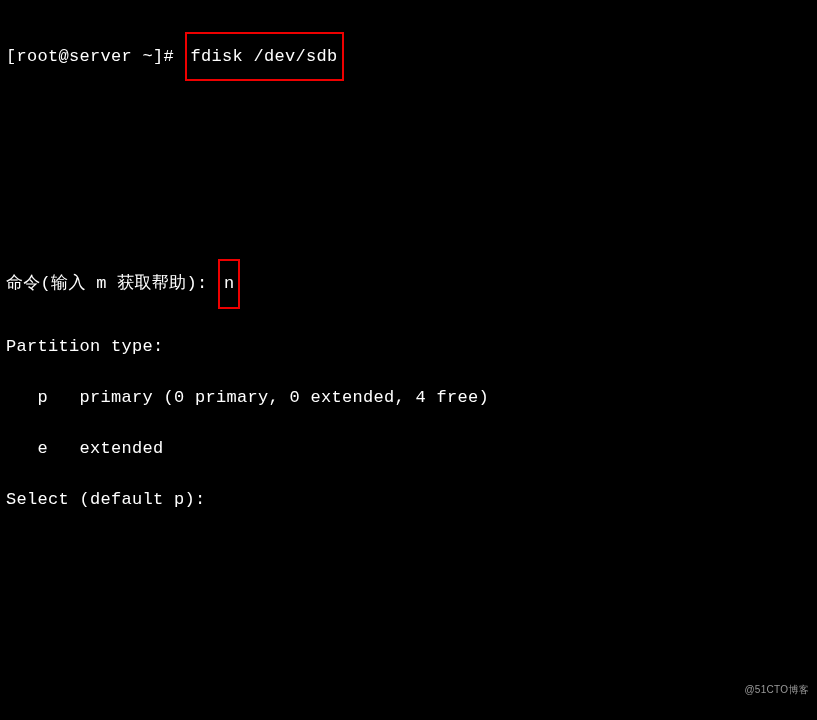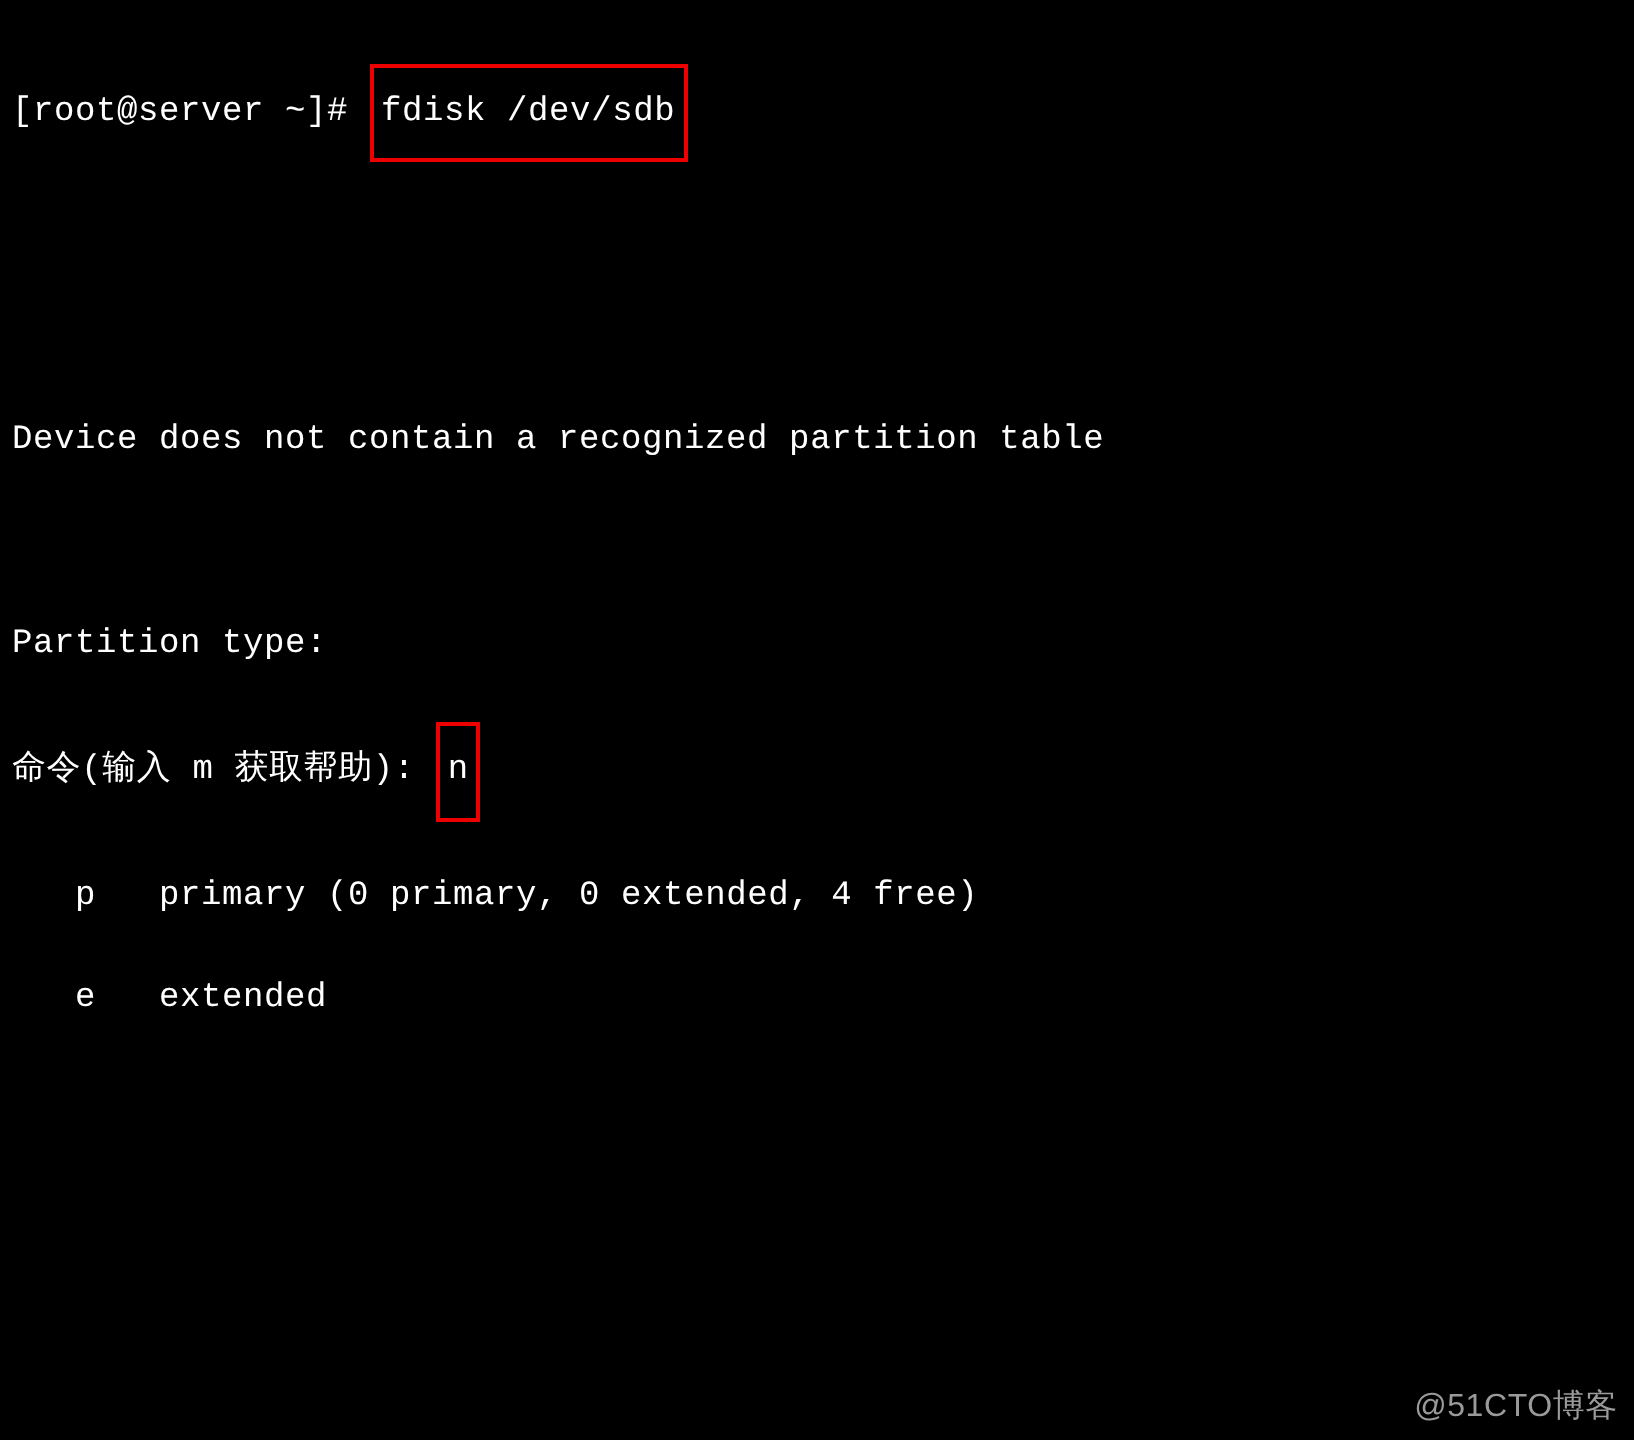--- a/index.html
+++ b/index.html
@@ -22,39 +22,39 @@
     .line { display: block; }
     .highlight-red {
       border: 2px solid #ee0000;
       padding: 12px 4px;
       display: inline-block;
       line-height: 1.25;
     }
     .watermark {
       position: absolute;
       right: 8px;
-      bottom: 4px;
+      bottom: 23px;
       color: #9a9a9a;
       font-family: "Microsoft YaHei", sans-serif;
-      font-size: 16px;
+      font-size: 10px;
     }
   </style>
 </head>
 <body>
 
 <div class="terminal">
 <span class="line"><span>[root@server ~]#</span> <span class="highlight-red">fdisk /dev/sdb</span></span>
 <span class="line"> </span>
 <span class="line"> </span>
-<span class="line">Device does not contain a recognized partition table</span>
 <span class="line"> </span>
+<span class="line"><span>命令(输入 m 获取帮助): </span><span class="highlight-red">n</span></span>
 <span class="line">Partition type:</span>
-<span class="line"><span>命令(输入 m 获取帮助): </span><span class="highlight-red">n</span></span>
 <span class="line">   p   primary (0 primary, 0 extended, 4 free)</span>
 <span class="line">   e   extended</span>
+<span class="line">Select (default p): </span>
 
 
 
 
 
 
 
 
 
 

